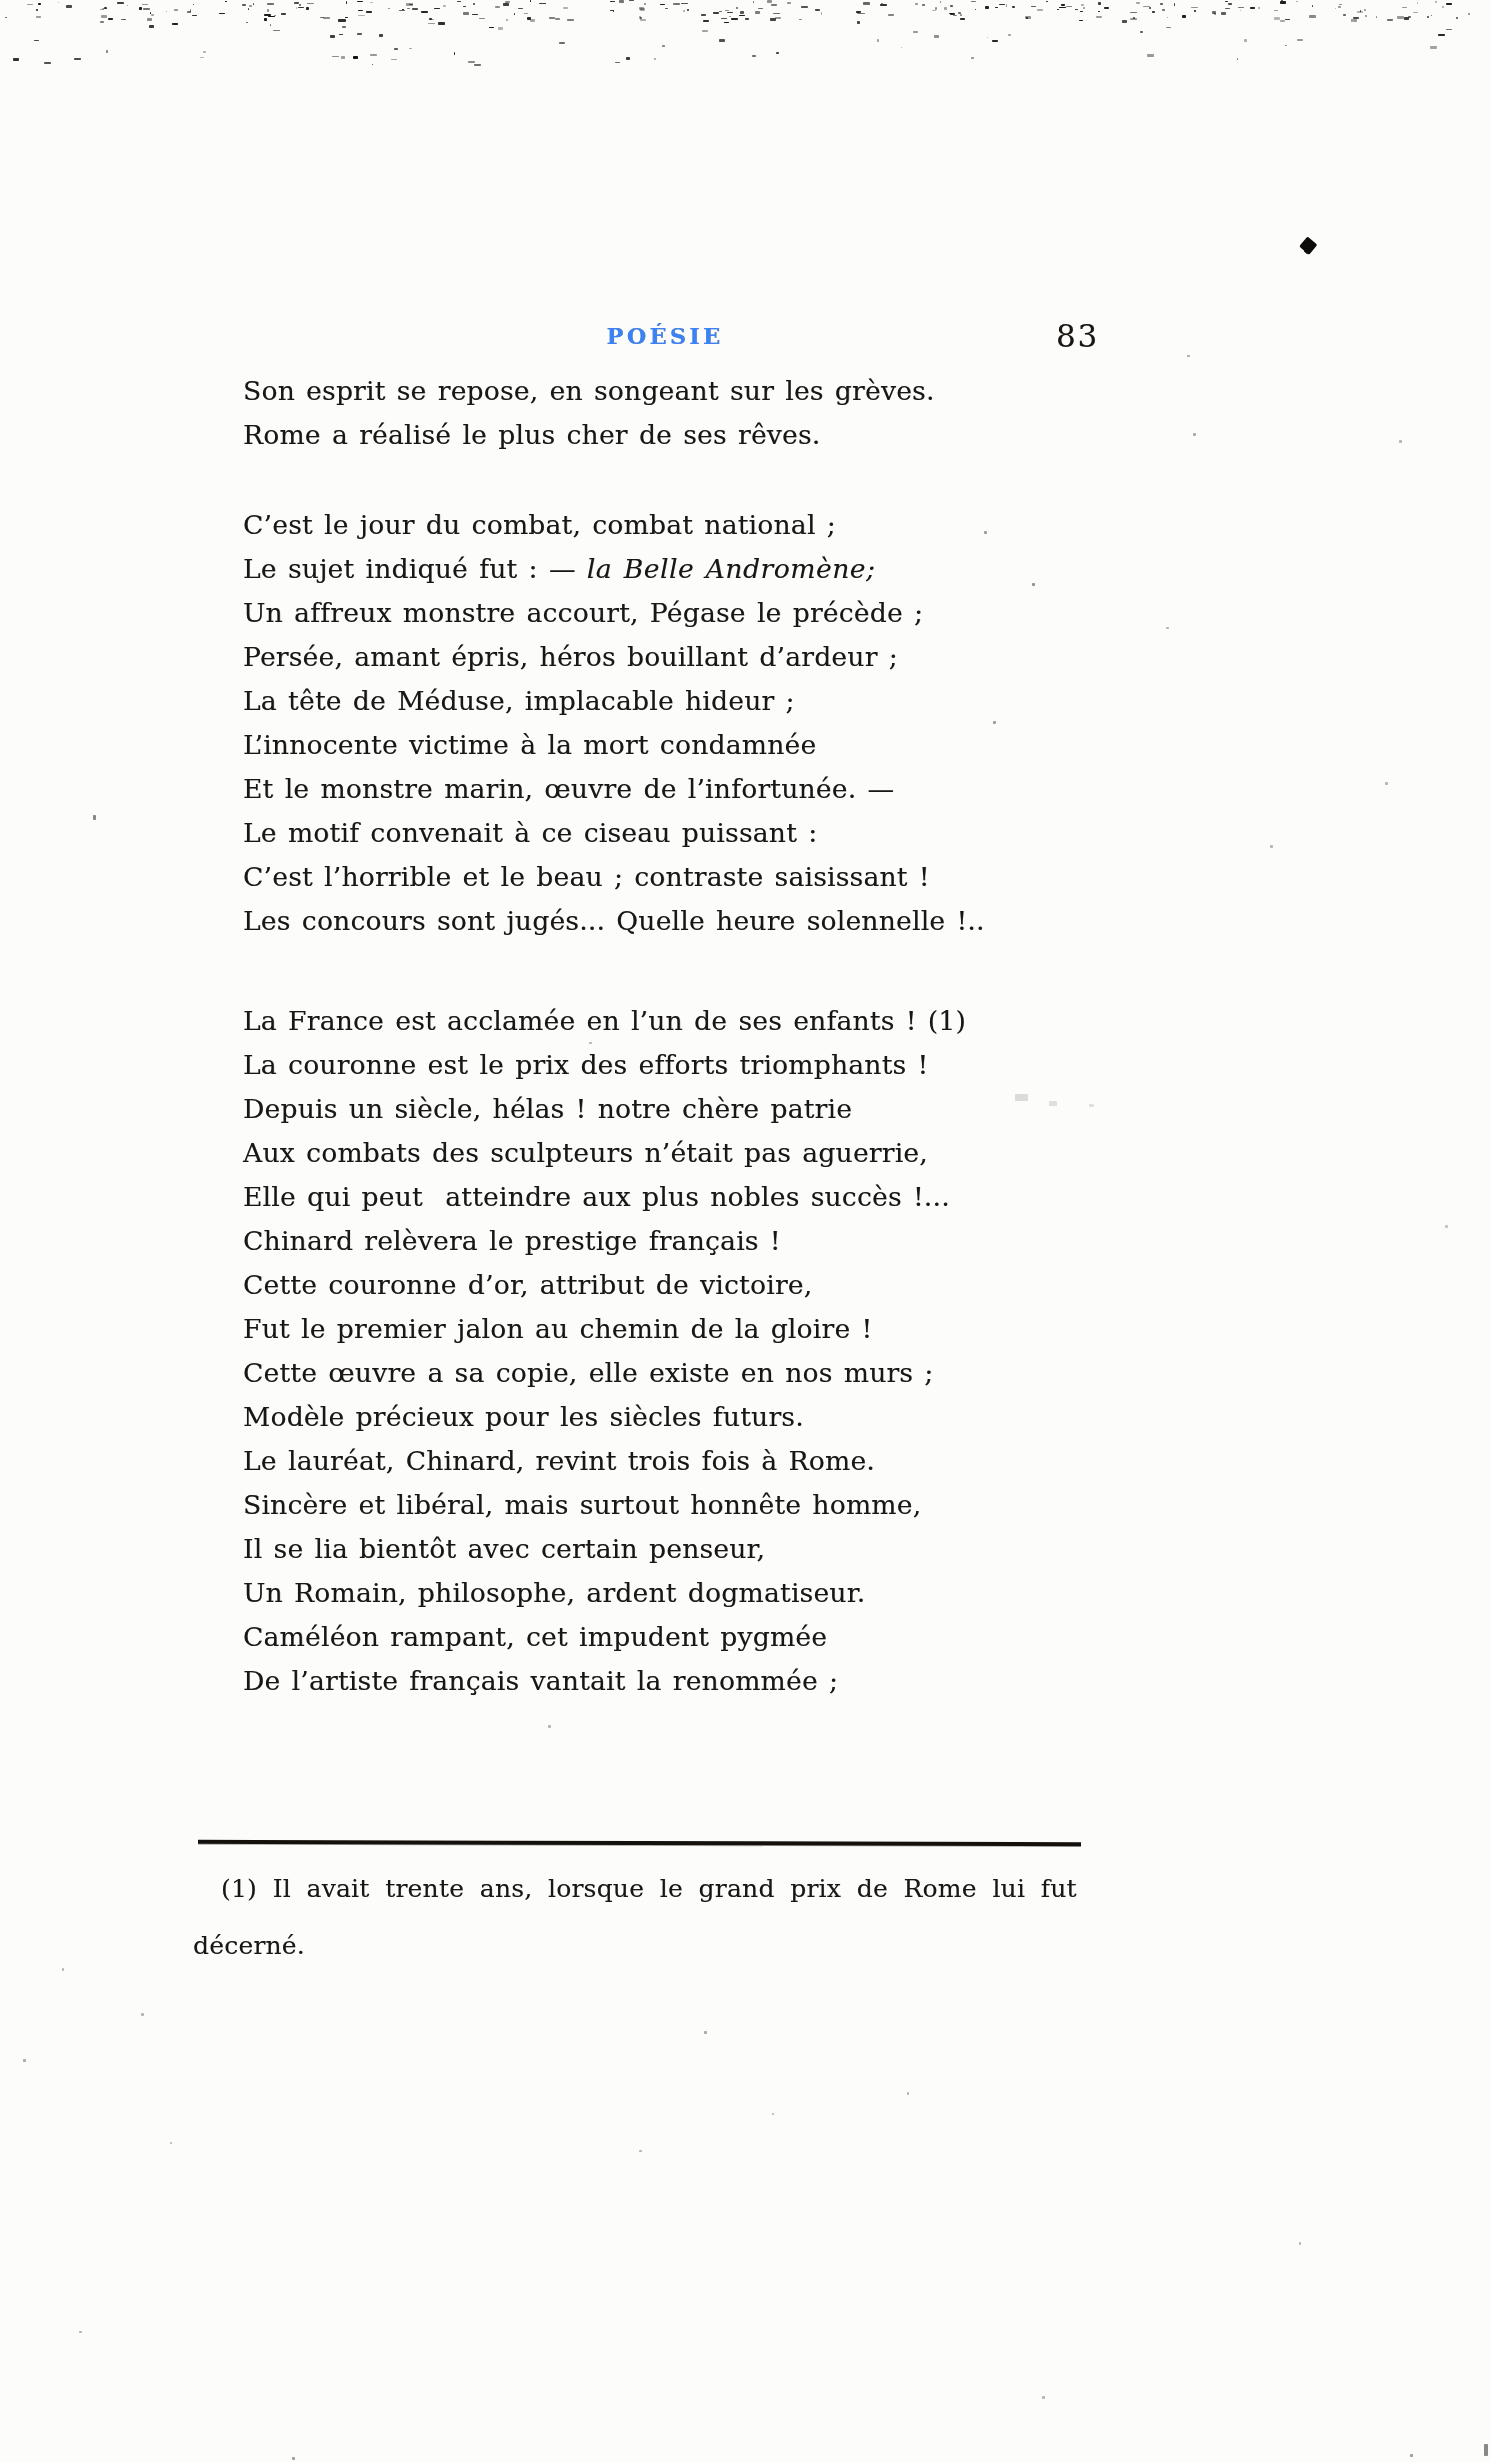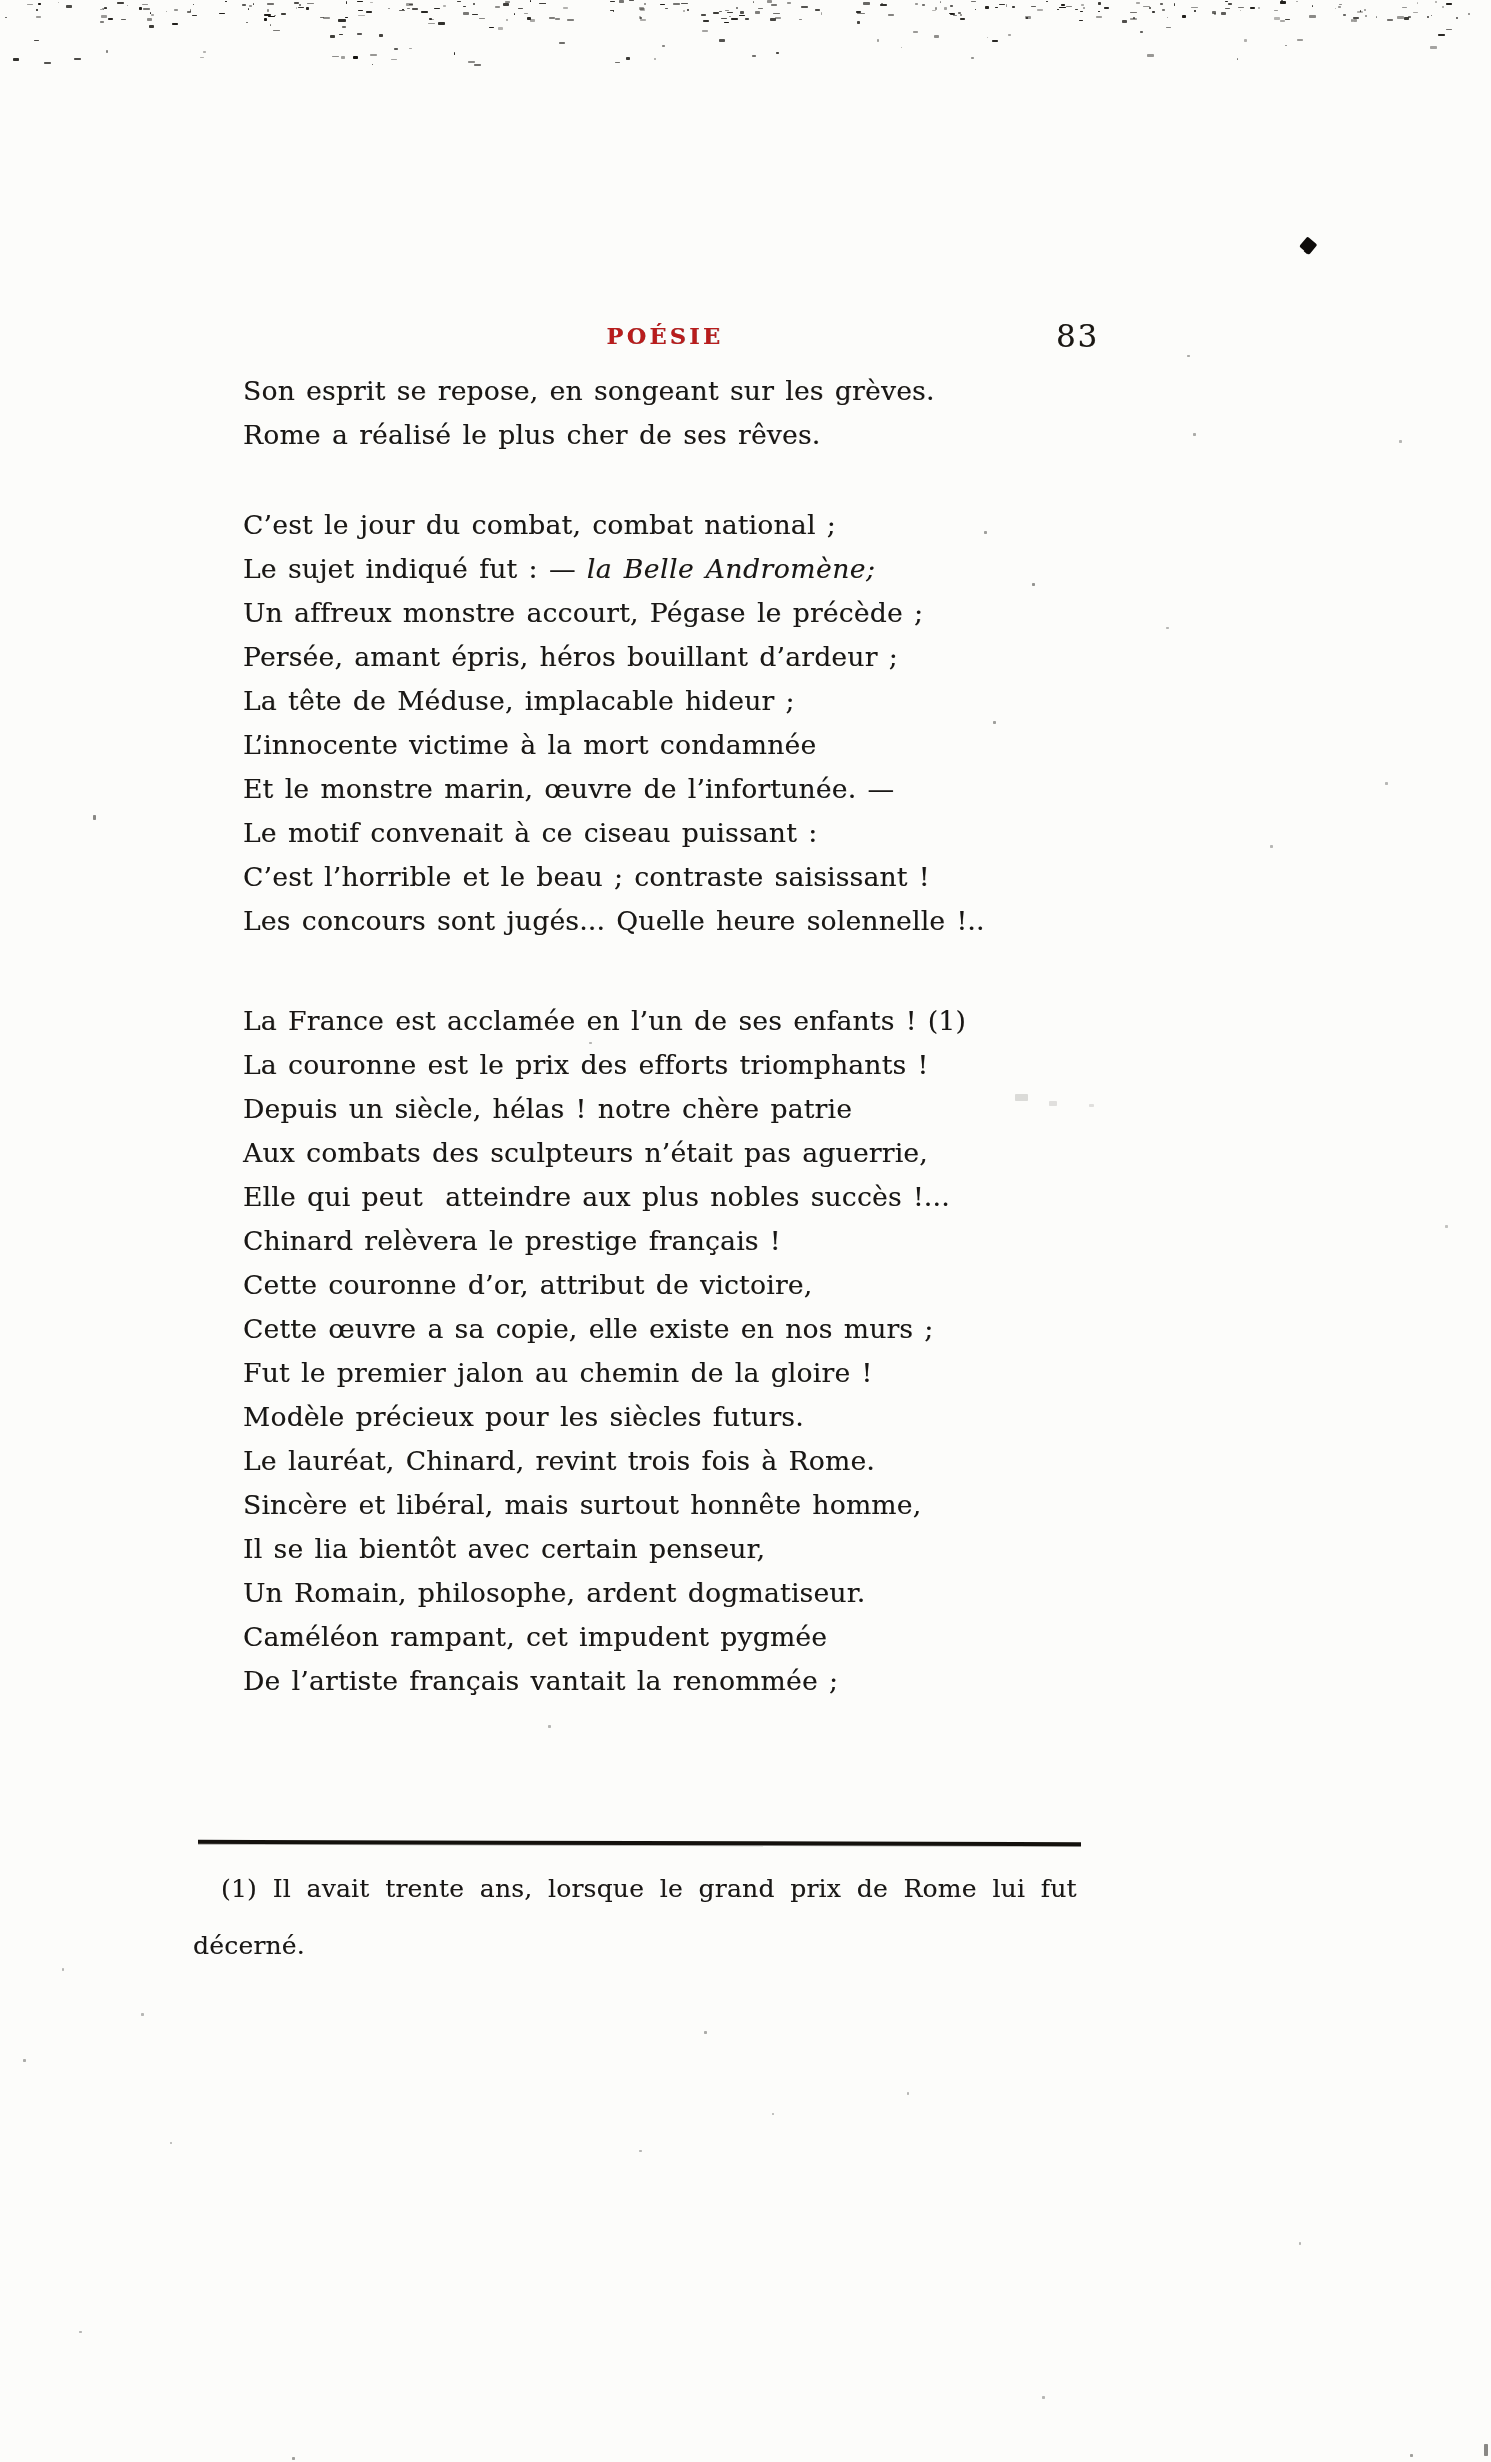--- a/index.html
+++ b/index.html
@@ -19,21 +19,21 @@
     background:#0e0c0a;transform:rotate(40deg);border-radius:1.7px;
     box-shadow:2.5px 5px 0 -4.2px #0e0c0a, -3.3px -1.7px 0 -5px #0e0c0a;
   }
   
   .running-head{
     position:absolute;left:243px;top:323px;width:844px;
     text-align:center;
   }
   .title{
     font-size:22.4px;font-weight:700;letter-spacing:3.3px;
-    color:#b91c1c;text-shadow:0.3px 0.3px 0 rgba(25,20,15,.45);
+    color:#3b82f6;text-shadow:0.3px 0.3px 0 rgba(25,20,15,.45);
   }
   .pageno{
     position:absolute;left:1056px;top:318px;
     font-size:31px;letter-spacing:1.7px;color:#1a1713;
     text-shadow:0.3px 0.3px 0 rgba(25,20,15,.4);
   }
   
   .poem{position:absolute;left:243px;top:369px;width:955px;}
   .line{
     white-space:pre;
@@ -390,22 +390,22 @@
         <div class="line"><span>Les concours sont jugés... Quelle heure solennelle !..</span></div>
       </div>
       <div class="stanza">
         <div class="line"><span>La France est acclamée en l’un de ses enfants ! (1)</span></div>
         <div class="line"><span>La couronne est le prix des efforts triomphants !</span></div>
         <div class="line"><span>Depuis un siècle, hélas ! notre chère patrie</span></div>
         <div class="line"><span>Aux combats des sculpteurs n’était pas aguerrie,</span></div>
         <div class="line"><span>Elle qui peut  atteindre aux plus nobles succès !...</span></div>
         <div class="line"><span>Chinard relèvera le prestige français !</span></div>
         <div class="line"><span>Cette couronne d’or, attribut de victoire,</span></div>
+        <div class="line"><span>Fut le premier jalon au chemin de la gloire !</span></div>
         <div class="line"><span>Cette œuvre a sa copie, elle existe en nos murs ;</span></div>
-        <div class="line"><span>Fut le premier jalon au chemin de la gloire !</span></div>
         <div class="line"><span>Modèle précieux pour les siècles futurs.</span></div>
         <div class="line"><span>Le lauréat, Chinard, revint trois fois à Rome.</span></div>
         <div class="line"><span>Sincère et libéral, mais surtout honnête homme,</span></div>
         <div class="line"><span>Il se lia bientôt avec certain penseur,</span></div>
         <div class="line"><span>Un Romain, philosophe, ardent dogmatiseur.</span></div>
         <div class="line"><span>Caméléon rampant, cet impudent pygmée</span></div>
         <div class="line"><span>De l’artiste français vantait la renommée ;</span></div>
       </div>
     </main>
 

